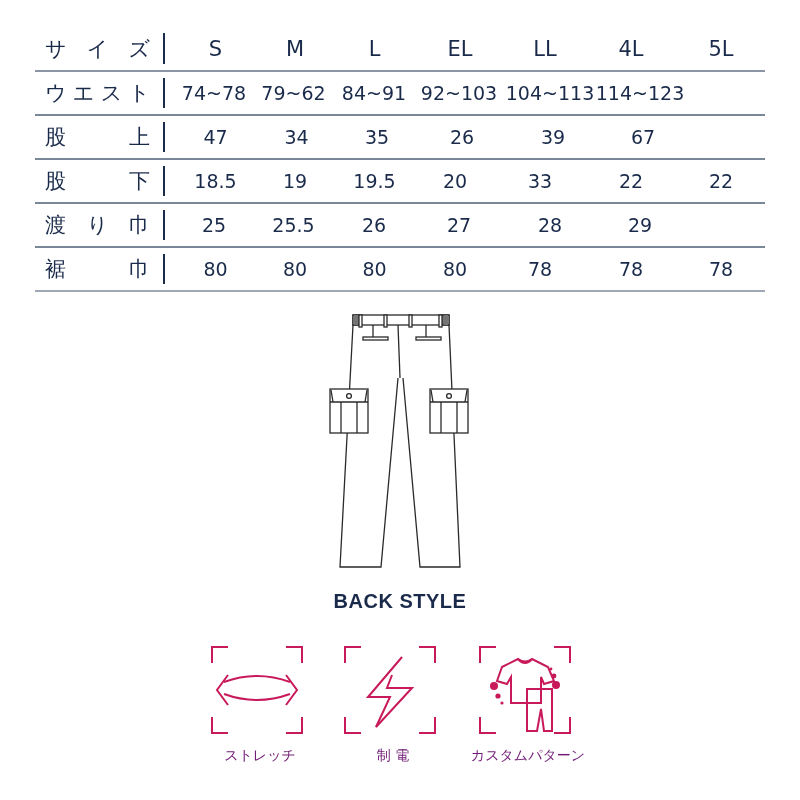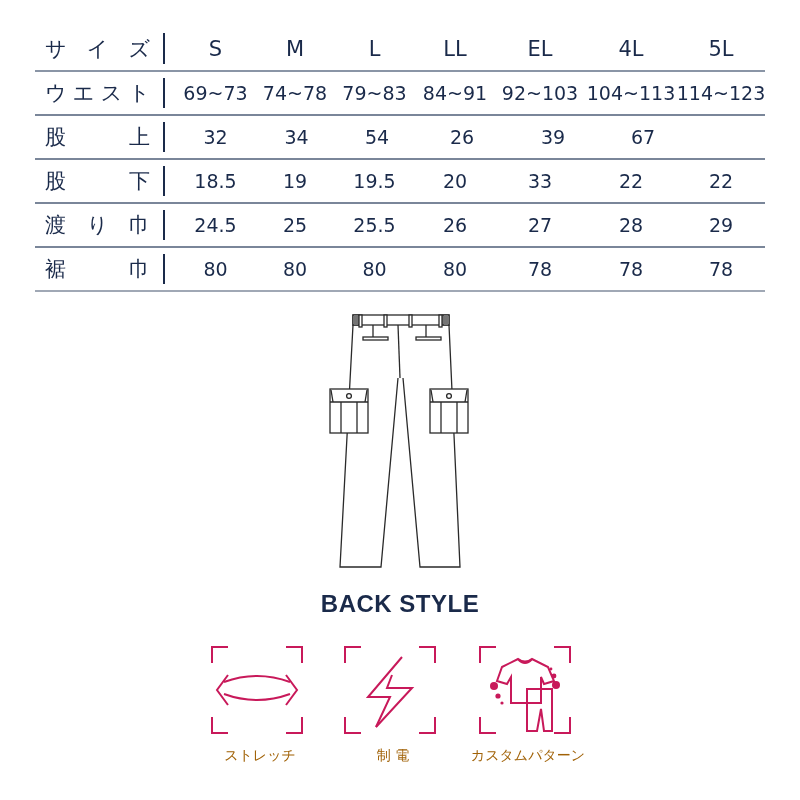--- a/index.html
+++ b/index.html
@@ -17,78 +17,77 @@
     .vline { position: absolute; left: 128px; width: 2px; background: #1a2a4a; top: 6px; bottom: 6px; }
     .cells { position: absolute; left: 140px; right: 0; top: 0; bottom: 0; display: flex; }
     .cell { display: flex; align-items: center; justify-content: center;
             font-size: 19px; color: #1a2a4a; }
     .header .cell { font-size: 21px; }
     .c0 { width: 81px; } .c1 { width: 78px; } .c2 { width: 81px; } .c3 { width: 80px; }
     .c4 { width: 90px; } .c5 { width: 92px; } .c6 { width: 88px; text-align: right; }
     .pants { position: absolute; left: 320px; top: 313px; width: 160px; height: 265px; }
     .back-style { position: absolute; left: 0; right: 0; top: 590px; text-align: center;
                   font-family: "Liberation Sans", sans-serif; font-weight: bold;
-                  font-size: 24px; letter-spacing: 0.5px; color: #1a2a4a; }
+                  font-size: 20px; letter-spacing: 0.5px; color: #1a2a4a; }
     .feat { position: absolute; top: 645px; width: 100px; height: 130px; }
     .feat svg { position: absolute; left: 0; top: 0; }
     .feat .flabel { position: absolute; top: 102px; left: -20px; right: -20px; text-align: center;
-                    font-size: 14px; color: #a16207; }
+                    font-size: 14px; color: #701a75; }
     .f1 { left: 210px; } .f2 { left: 343px; } .f3 { left: 478px; }
   </style>
 </head>
 <body>
 
 <div class="table">
   <div class="row header">
     <div class="label">
       <span class="ch">サ</span>
       <span class="ch">イ</span>
       <span class="ch">ズ</span>
     </div>
     <div class="vline"></div>
     <div class="cells">
       <div class="cell c0">S</div>
       <div class="cell c1">M</div>
       <div class="cell c2">L</div>
+      <div class="cell c4">EL</div>
       <div class="cell c3">LL</div>
-      <div class="cell c4">EL</div>
       <div class="cell c5">4L</div>
       <div class="cell c6">5L</div>
     </div>
   </div>
 
   <div class="row r1">
     <div class="label">
       <span class="ch">ウ</span>
       <span class="ch">エ</span>
       <span class="ch">ス</span>
       <span class="ch">ト</span>
     </div>
     <div class="vline"></div>
     <div class="cells">
-      <div class="cell c0">69~73</div>
       <div class="cell c1">74~78</div>
-      <div class="cell c2">79~83</div>
+      <div class="cell c2">79~62</div>
       <div class="cell c3">84~91</div>
       <div class="cell c4">92~103</div>
       <div class="cell c5">104~113</div>
       <div class="cell c6">114~123</div>
     </div>
   </div>
 
   <div class="row">
     <div class="label">
       <span class="ch">股</span>
       <span class="ch">上</span>
     </div>
     <div class="vline"></div>
     <div class="cells">
-      <div class="cell c0">32</div>
+      <div class="cell c0">47</div>
       <div class="cell c2">34</div>
-      <div class="cell c3">54</div>
+      <div class="cell c3">35</div>
       <div class="cell c4">26</div>
       <div class="cell c5">39</div>
       <div class="cell c6">67</div>
     </div>
   </div>
 
   <div class="row">
     <div class="label">
       <span class="ch">股</span>
       <span class="ch">下</span>
@@ -106,21 +105,20 @@
   </div>
 
   <div class="row">
     <div class="label">
       <span class="ch">渡</span>
       <span class="ch">り</span>
       <span class="ch">巾</span>
     </div>
     <div class="vline"></div>
     <div class="cells">
-      <div class="cell c0">24.5</div>
       <div class="cell c1">25</div>
       <div class="cell c2">25.5</div>
       <div class="cell c3">26</div>
       <div class="cell c4">27</div>
       <div class="cell c5">28</div>
       <div class="cell c6">29</div>
     </div>
   </div>
 
   <div class="row" style="border-bottom:2px solid #a0a8b5;">

